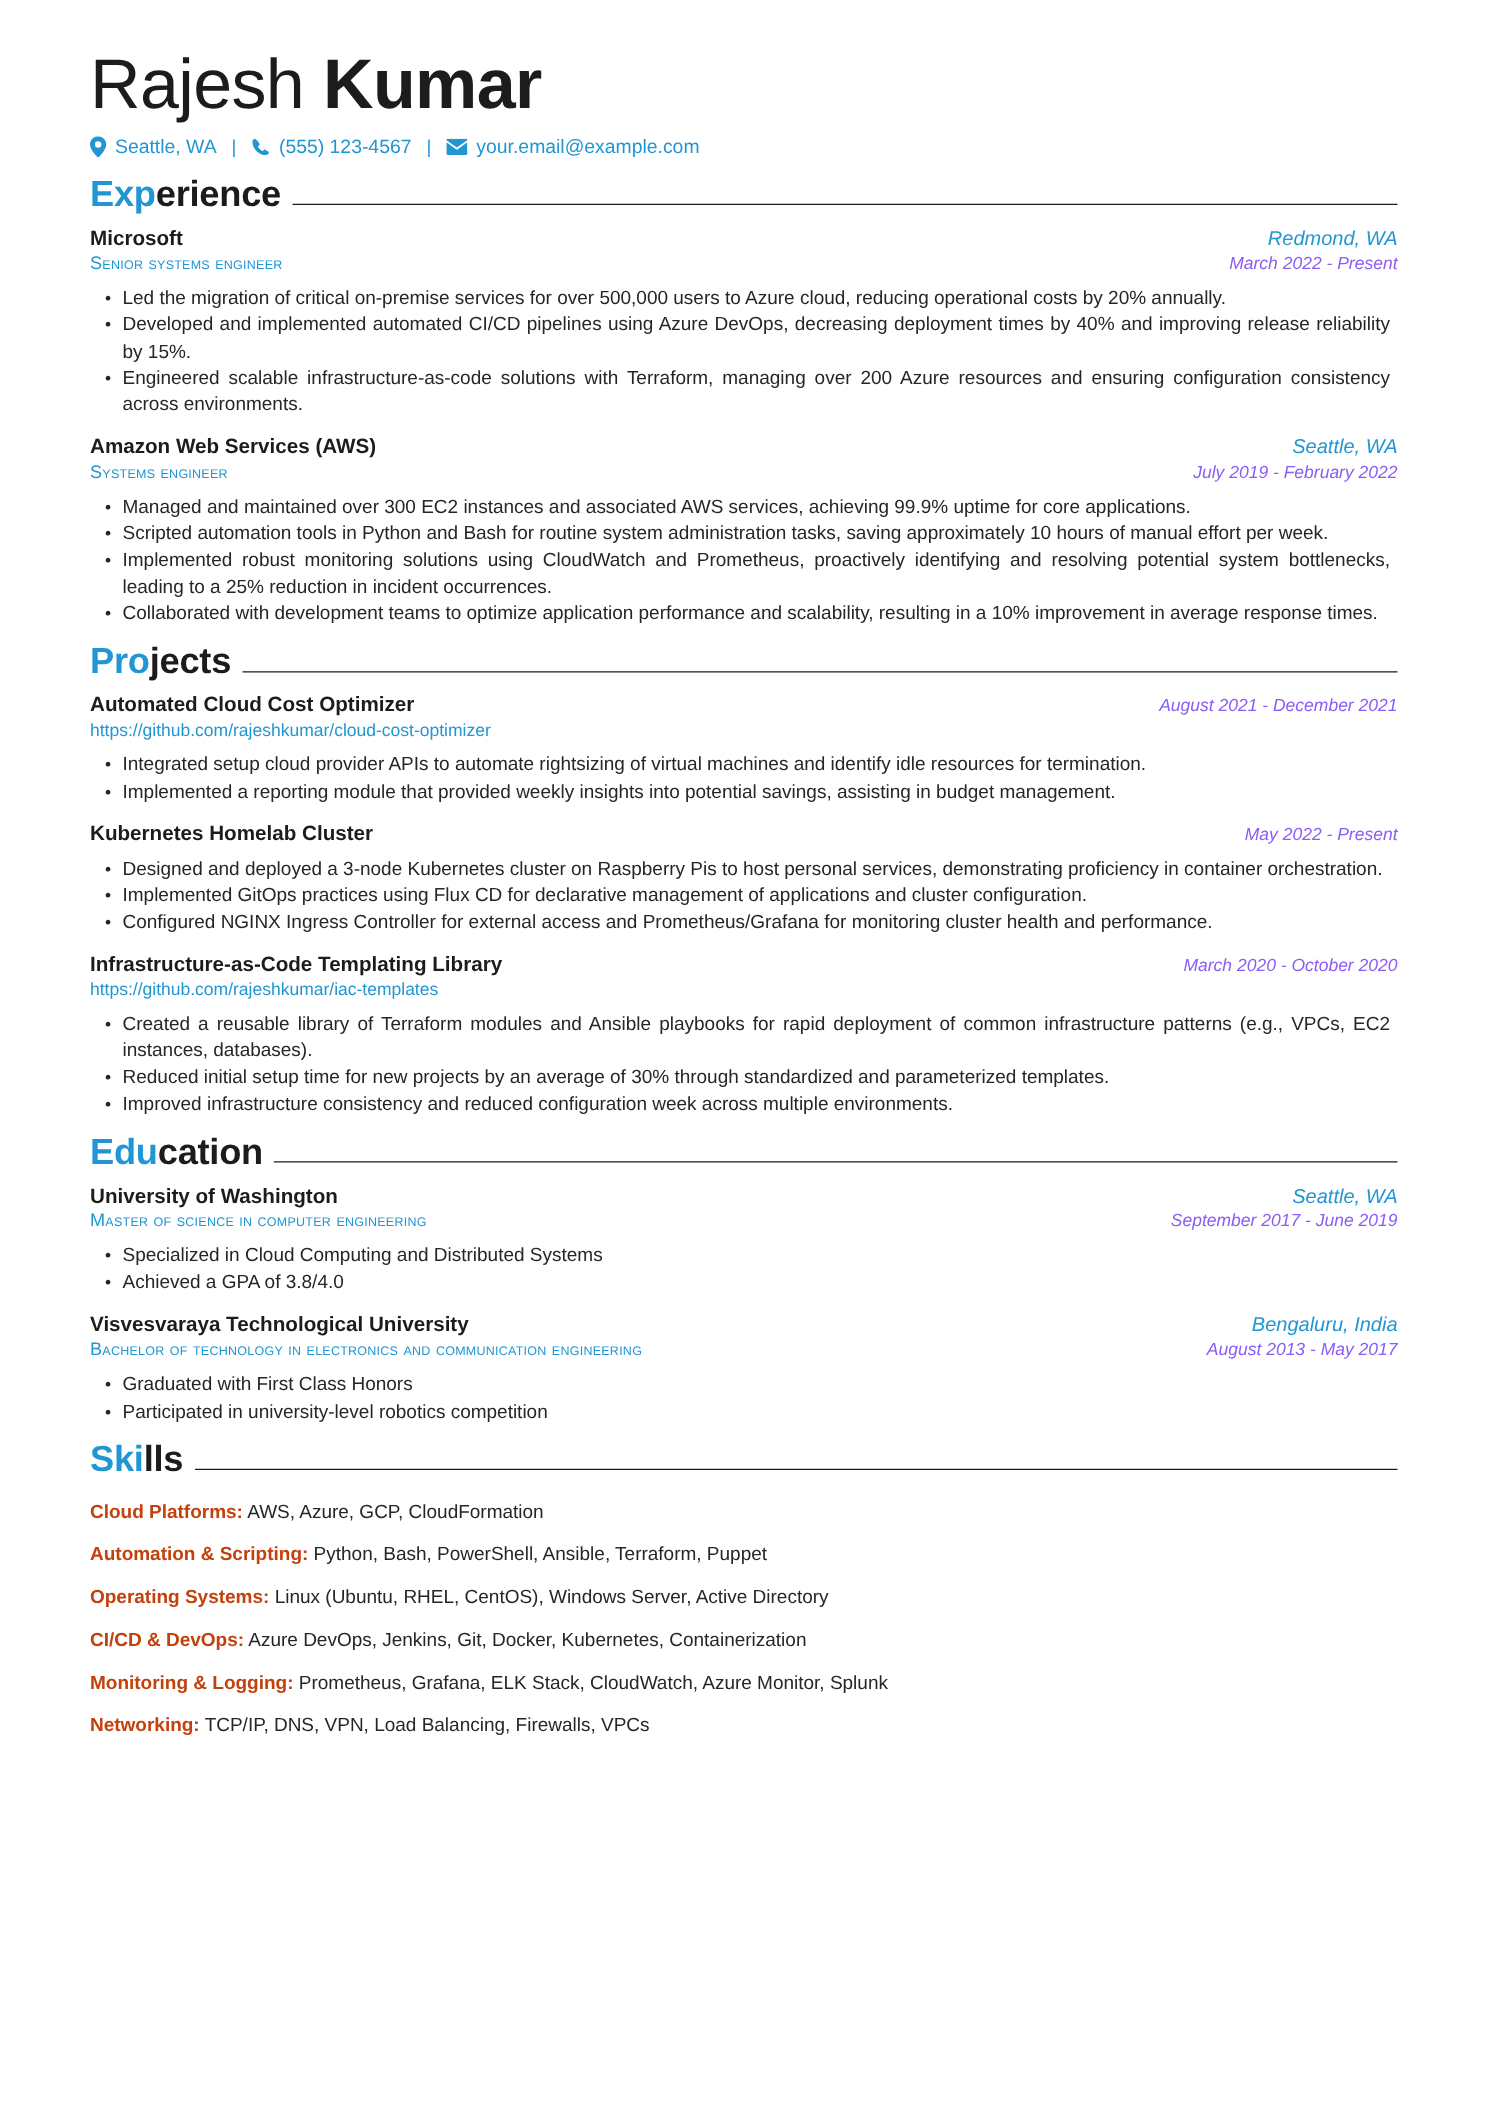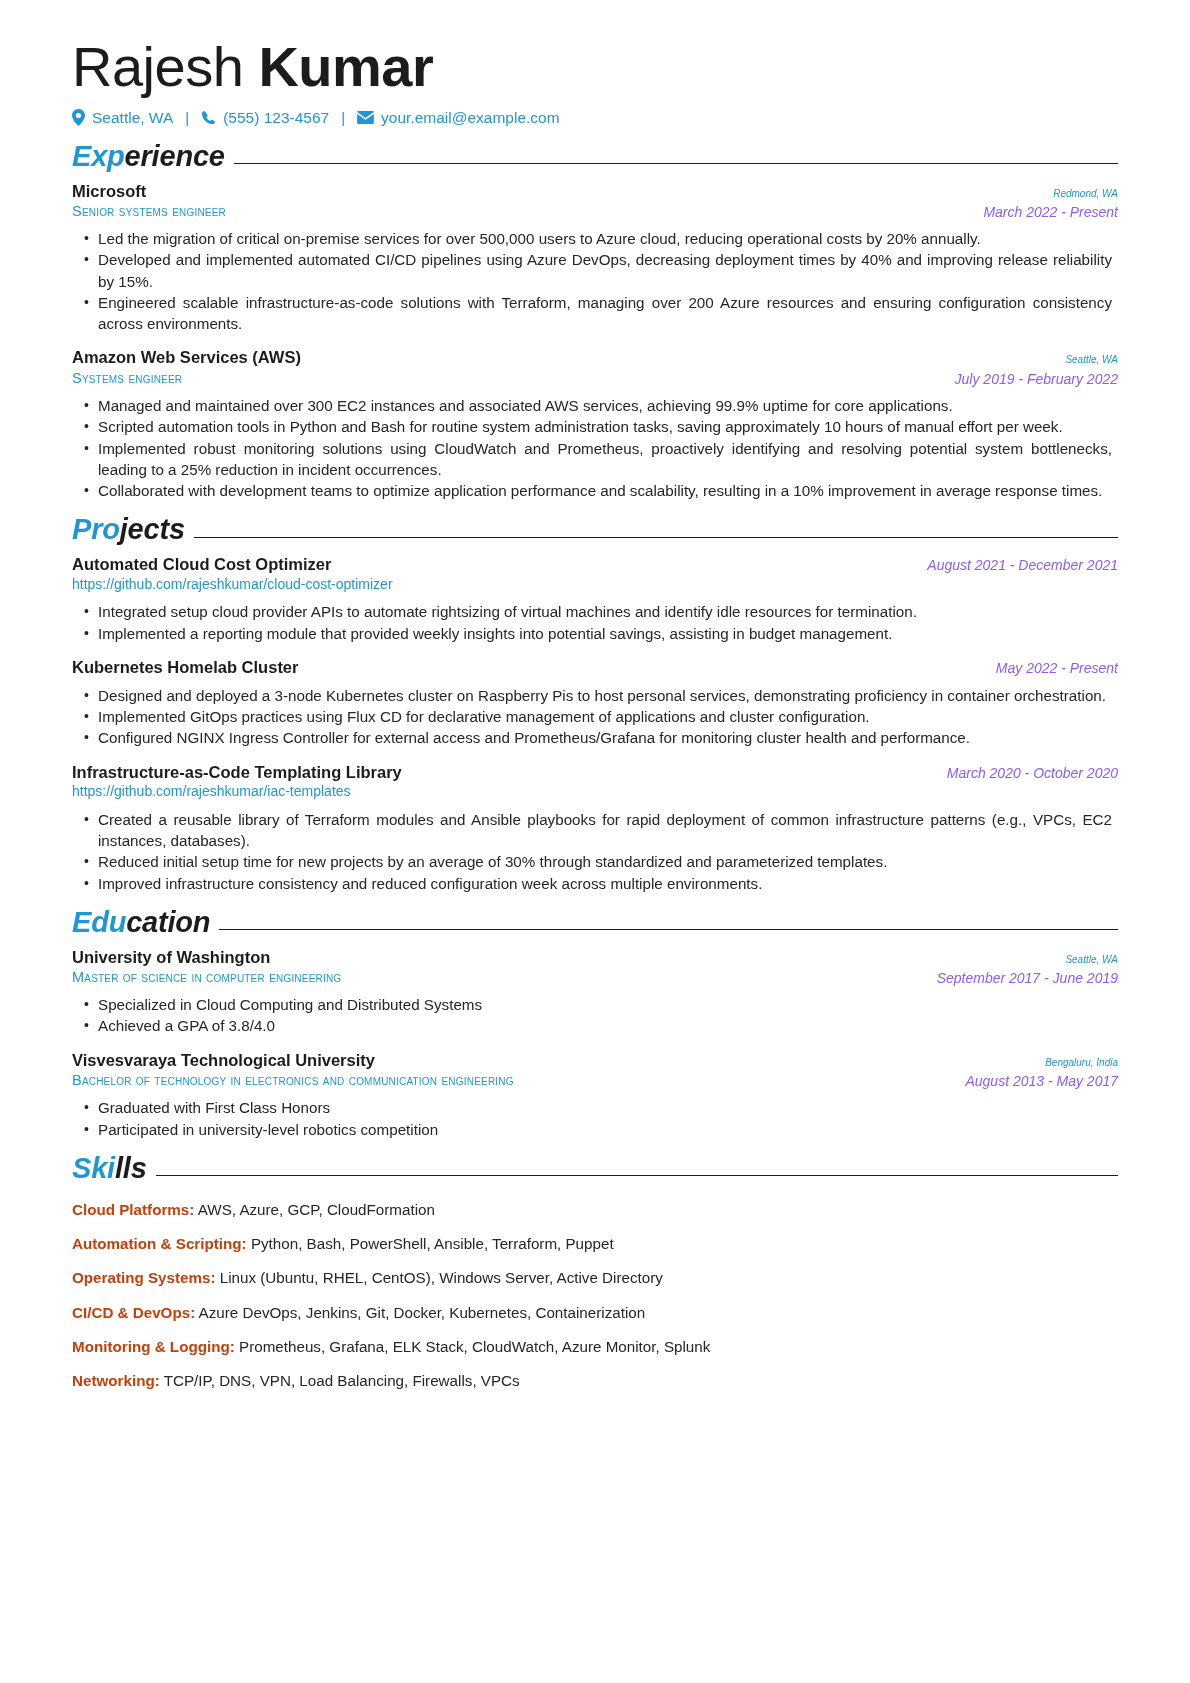--- a/index.html
+++ b/index.html
@@ -49,21 +49,20 @@
   .cicon { display: inline-flex; align-items: center; }
   .cicon svg { display: block; }
 
   
   .section { margin-top: 4px; }
   .section-head {
     display: flex;
     align-items: center;
     gap: 0;
     margin-bottom: 8px;
-    font-style: italic;
   }
   .section-title {
     font-size: 29px;
     font-weight: 700;
     line-height: 1.1;
     color: #1c1c1c;
     white-space: nowrap;
     letter-spacing: -0.2px;
   }
   .section-title .hl { color: #2196d3; }
@@ -84,30 +83,30 @@
     align-items: baseline;
     gap: 18px;
   }
   .org {
     font-size: 16.5px;
     font-weight: 700;
     color: #1c1c1c;
     line-height: 1.25;
   }
   .loc {
-    font-size: 10px;
+    font-size: 16px;
     font-style: italic;
     color: #2196d3;
     white-space: nowrap;
     text-align: left;
   }
   .entry-sub {
     display: flex;
     justify-content: space-between;
-    align-items: center;
+    align-items: flex-start;
     margin-top: 1px;
   }
   .role {
     font-size: 14.5px;
     color: #2196d3;
     font-variant: small-caps;
     text-transform: lowercase;
     letter-spacing: 0.2px;
     line-height: 1.3;
   }

